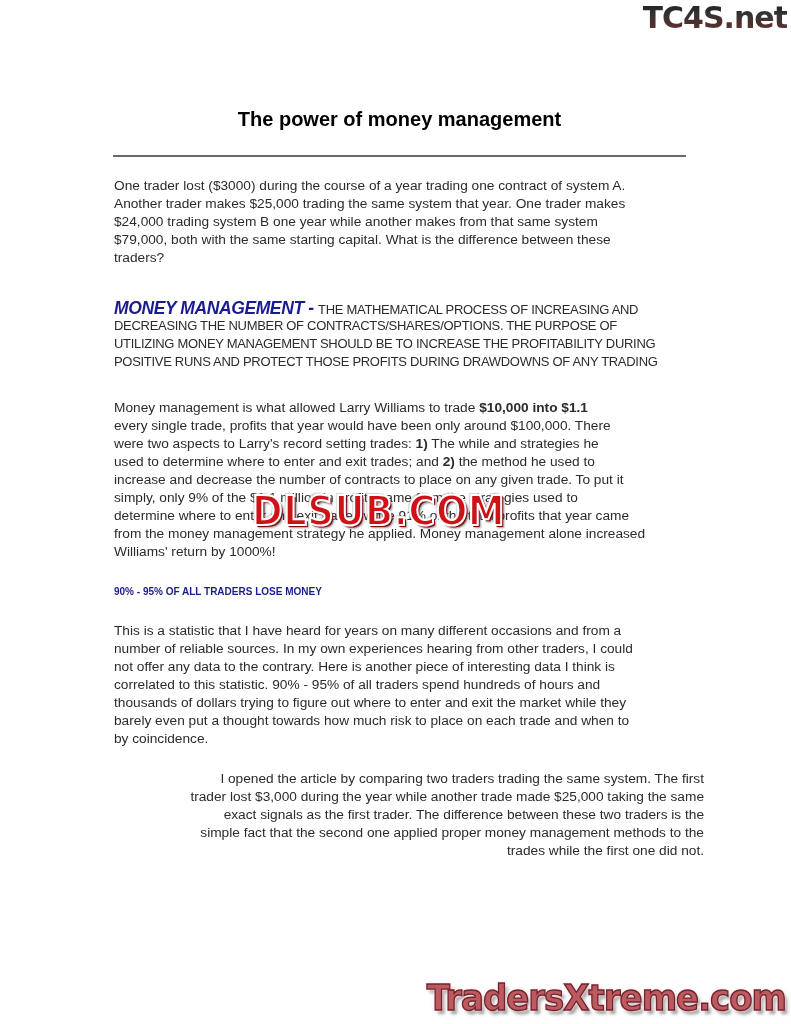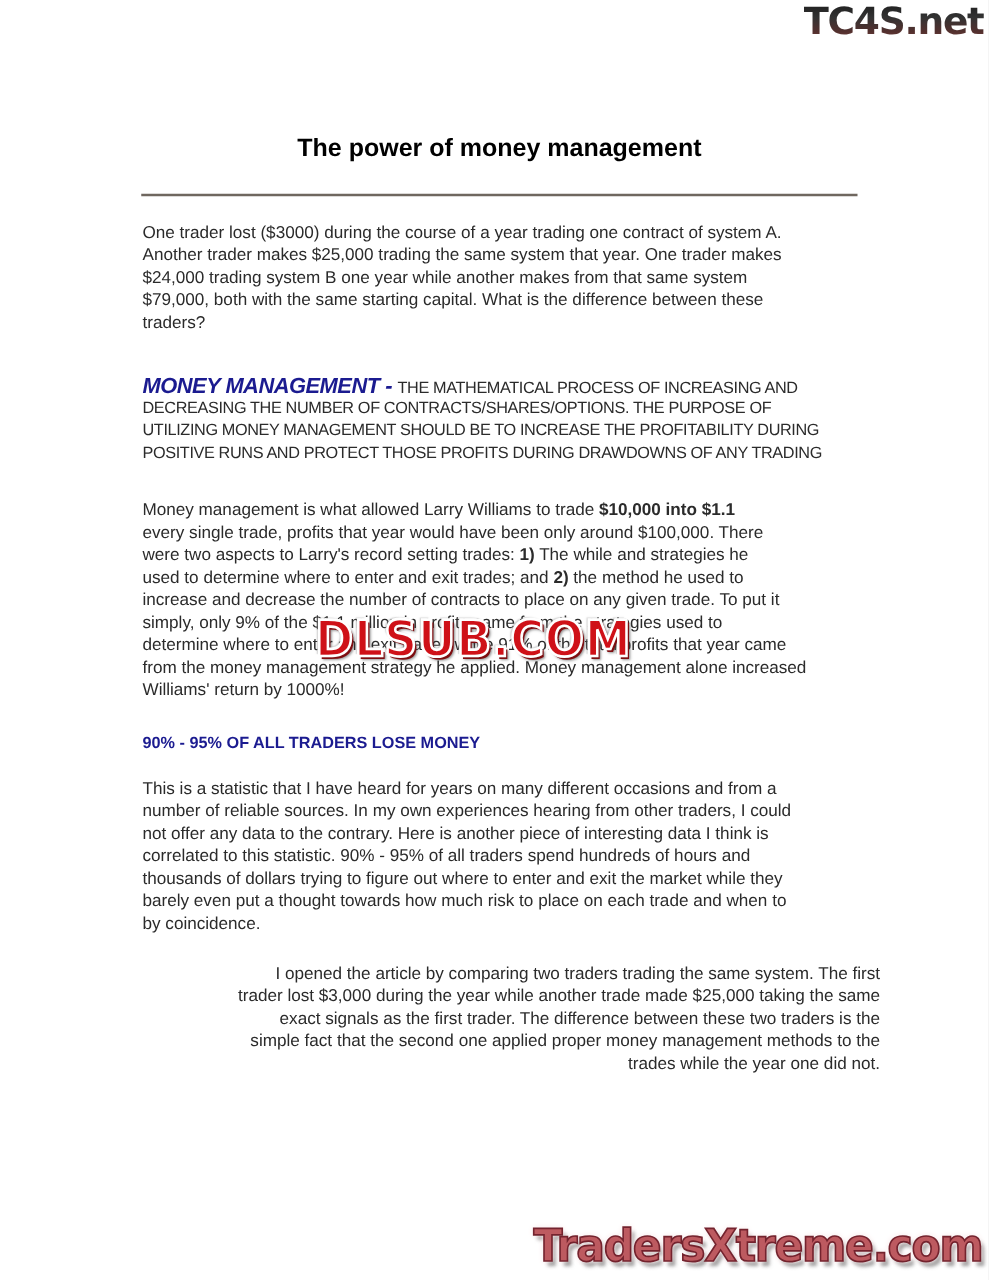--- a/index.html
+++ b/index.html
@@ -37,21 +37,21 @@
   }
   .para .tline{
     height:18px;line-height:18px;white-space:pre;
   }
   .para-intro{top:177px;}
   .para-mm{top:299px;}
   .para-mm .tline{font-size:13px;letter-spacing:-0.3px;}
   .para-larry{top:399px;}
   .heading-stats{
     position:absolute;top:586px;left:114px;
-    color:#1b1b90;font-weight:bold;font-size:13px;letter-spacing:0px;
+    color:#1b1b90;font-weight:bold;font-size:10px;letter-spacing:0px;
   }
   .para-stats{top:622px;}
   .para-closing{top:770px;text-align:right;}
   .seg-b{font-weight:bold;}
   .seg-lead{
     color:#1b1b90;font-weight:bold;font-style:italic;
     font-size:17.5px;letter-spacing:-0.4px;
   }
   
   .watermark{
@@ -128,20 +128,20 @@
       <div class="tline"><span>thousands of dollars trying to figure out where to enter and exit the market while they</span></div>
       <div class="tline"><span>barely even put a thought towards how much risk to place on each trade and when to</span></div>
       <div class="tline"><span>by coincidence.</span></div>
     </div>
 
   <div class="para para-closing">
       <div class="tline"><span>I opened the article by comparing two traders trading the same system. The first</span></div>
       <div class="tline"><span>trader lost $3,000 during the year while another trade made $25,000 taking the same</span></div>
       <div class="tline"><span>exact signals as the first trader. The difference between these two traders is the</span></div>
       <div class="tline"><span>simple fact that the second one applied proper money management methods to the</span></div>
-      <div class="tline"><span>trades while the year one did not.</span></div>
+      <div class="tline"><span>trades while the first one did not.</span></div>
     </div>
 
   <div class="watermark">DLSUB.COM</div>
 
   <div class="footer-logo">TradersXtreme.com</div>
 
 </div>
 
 </body></html>

